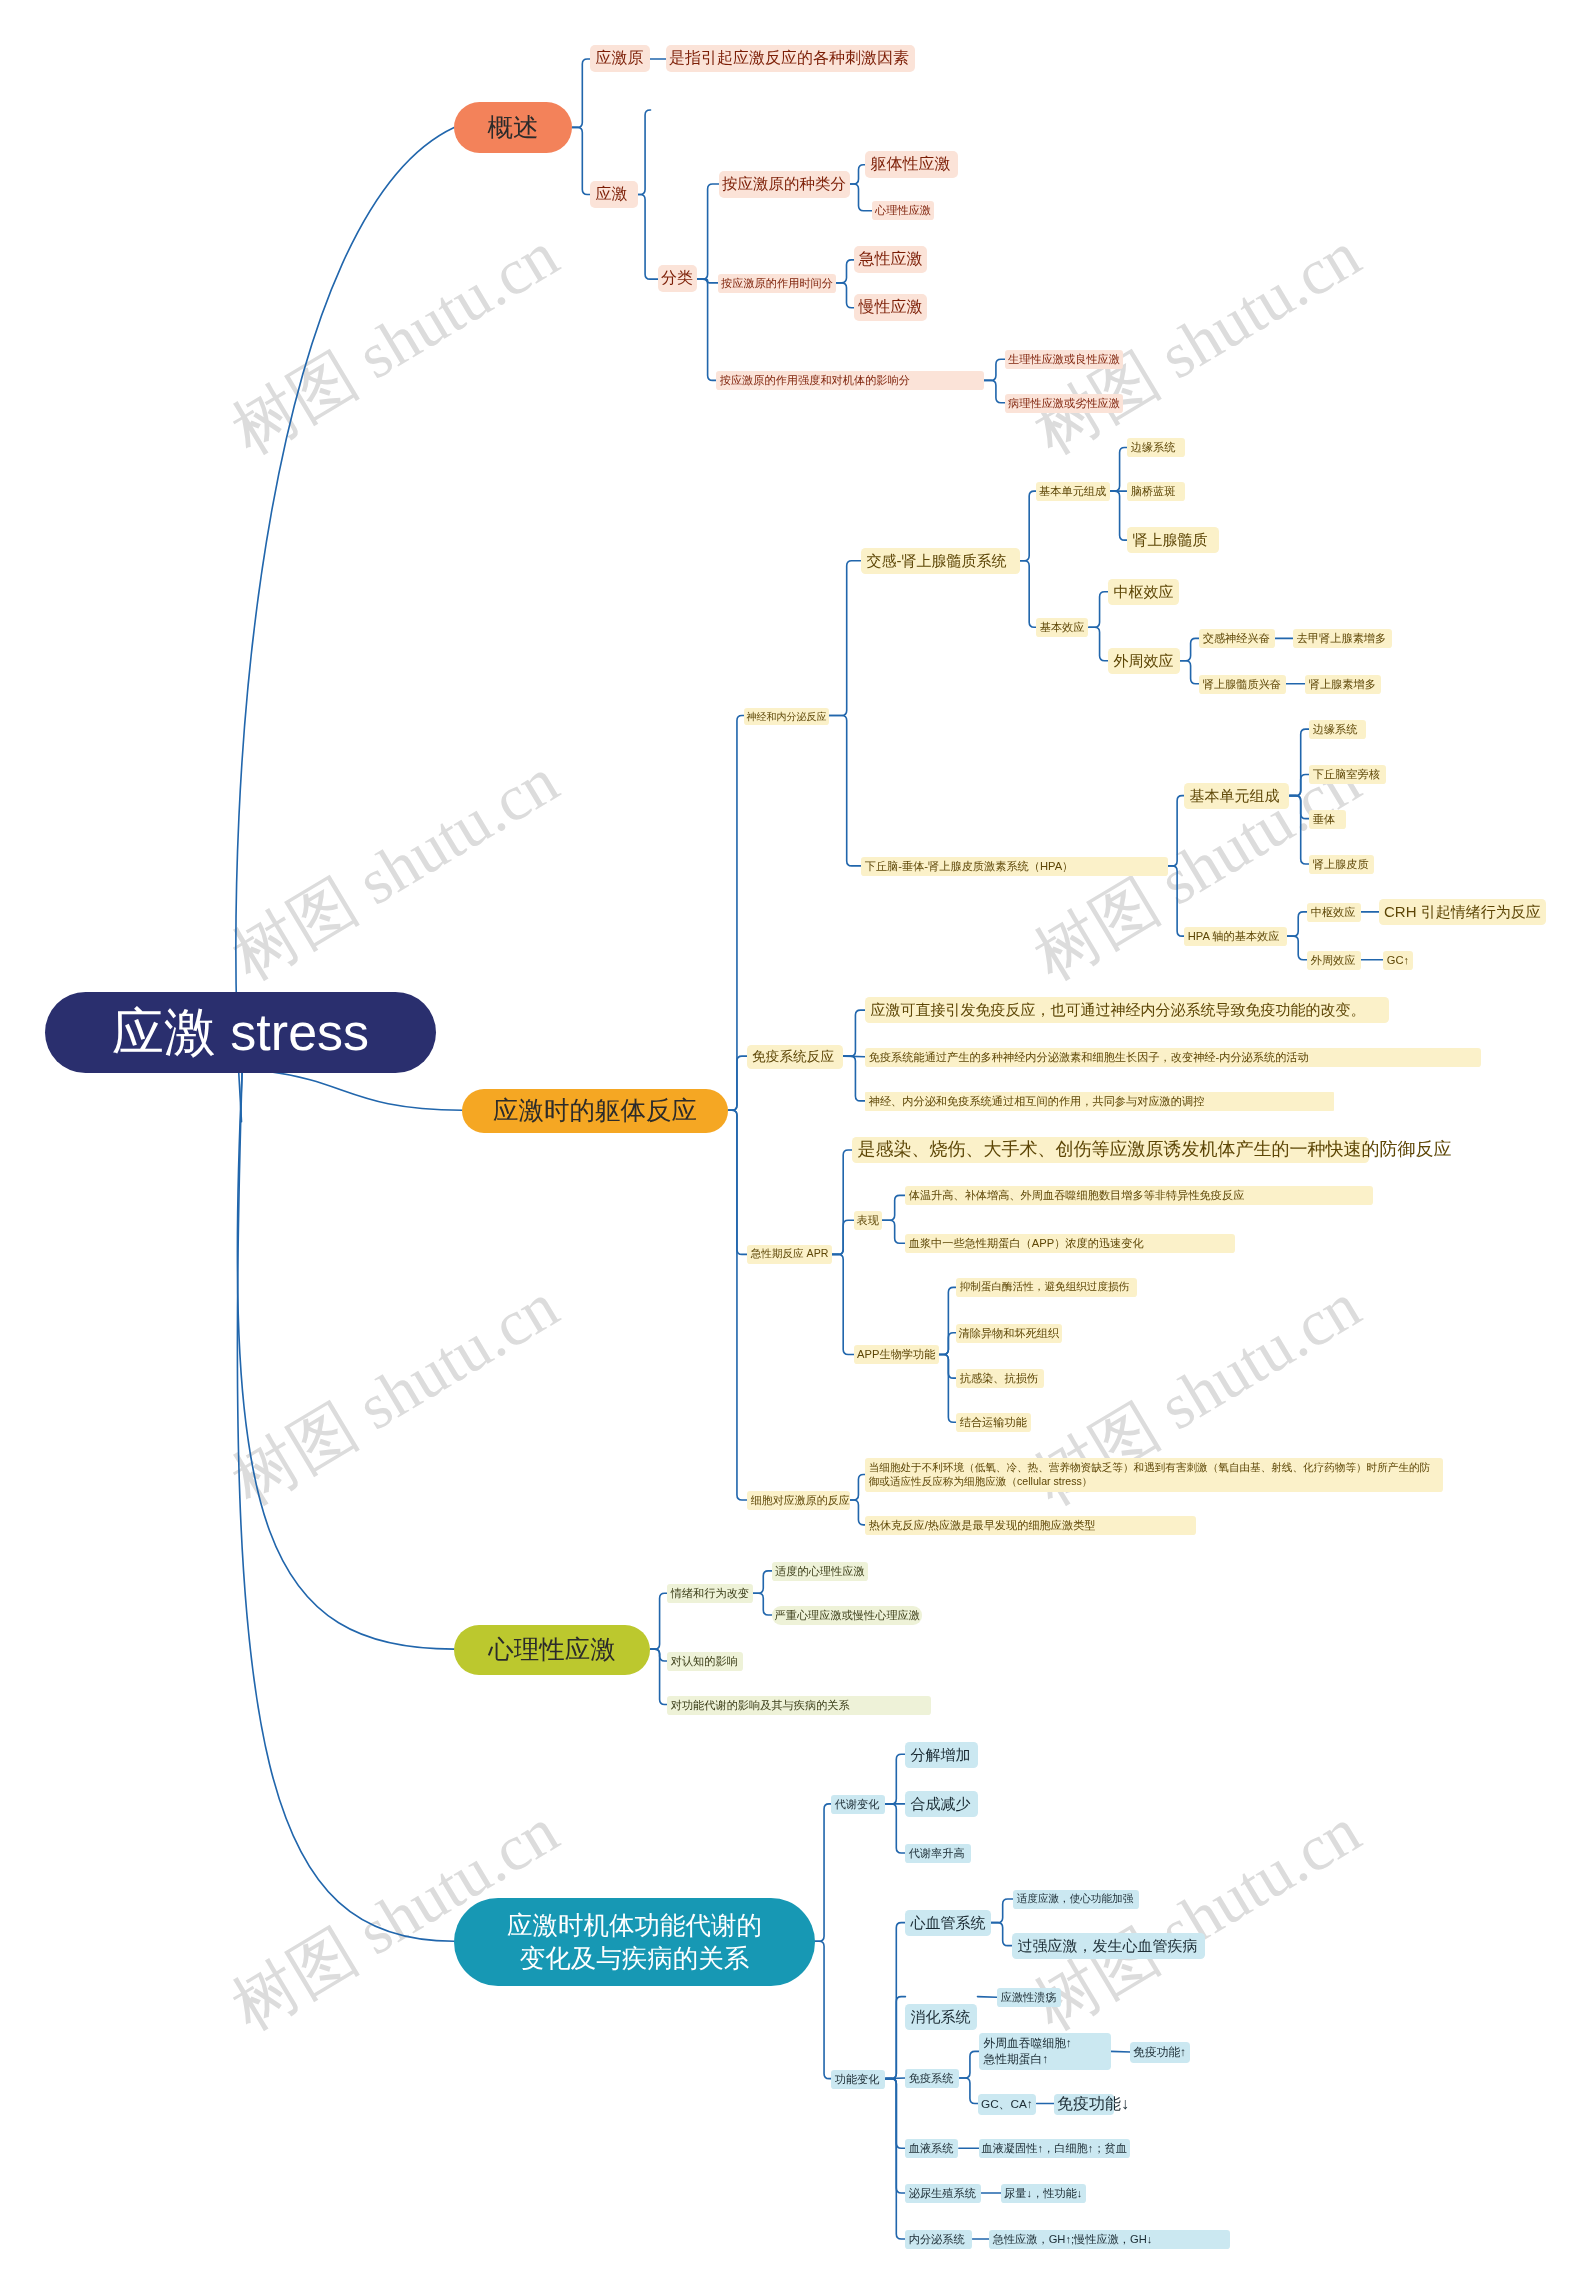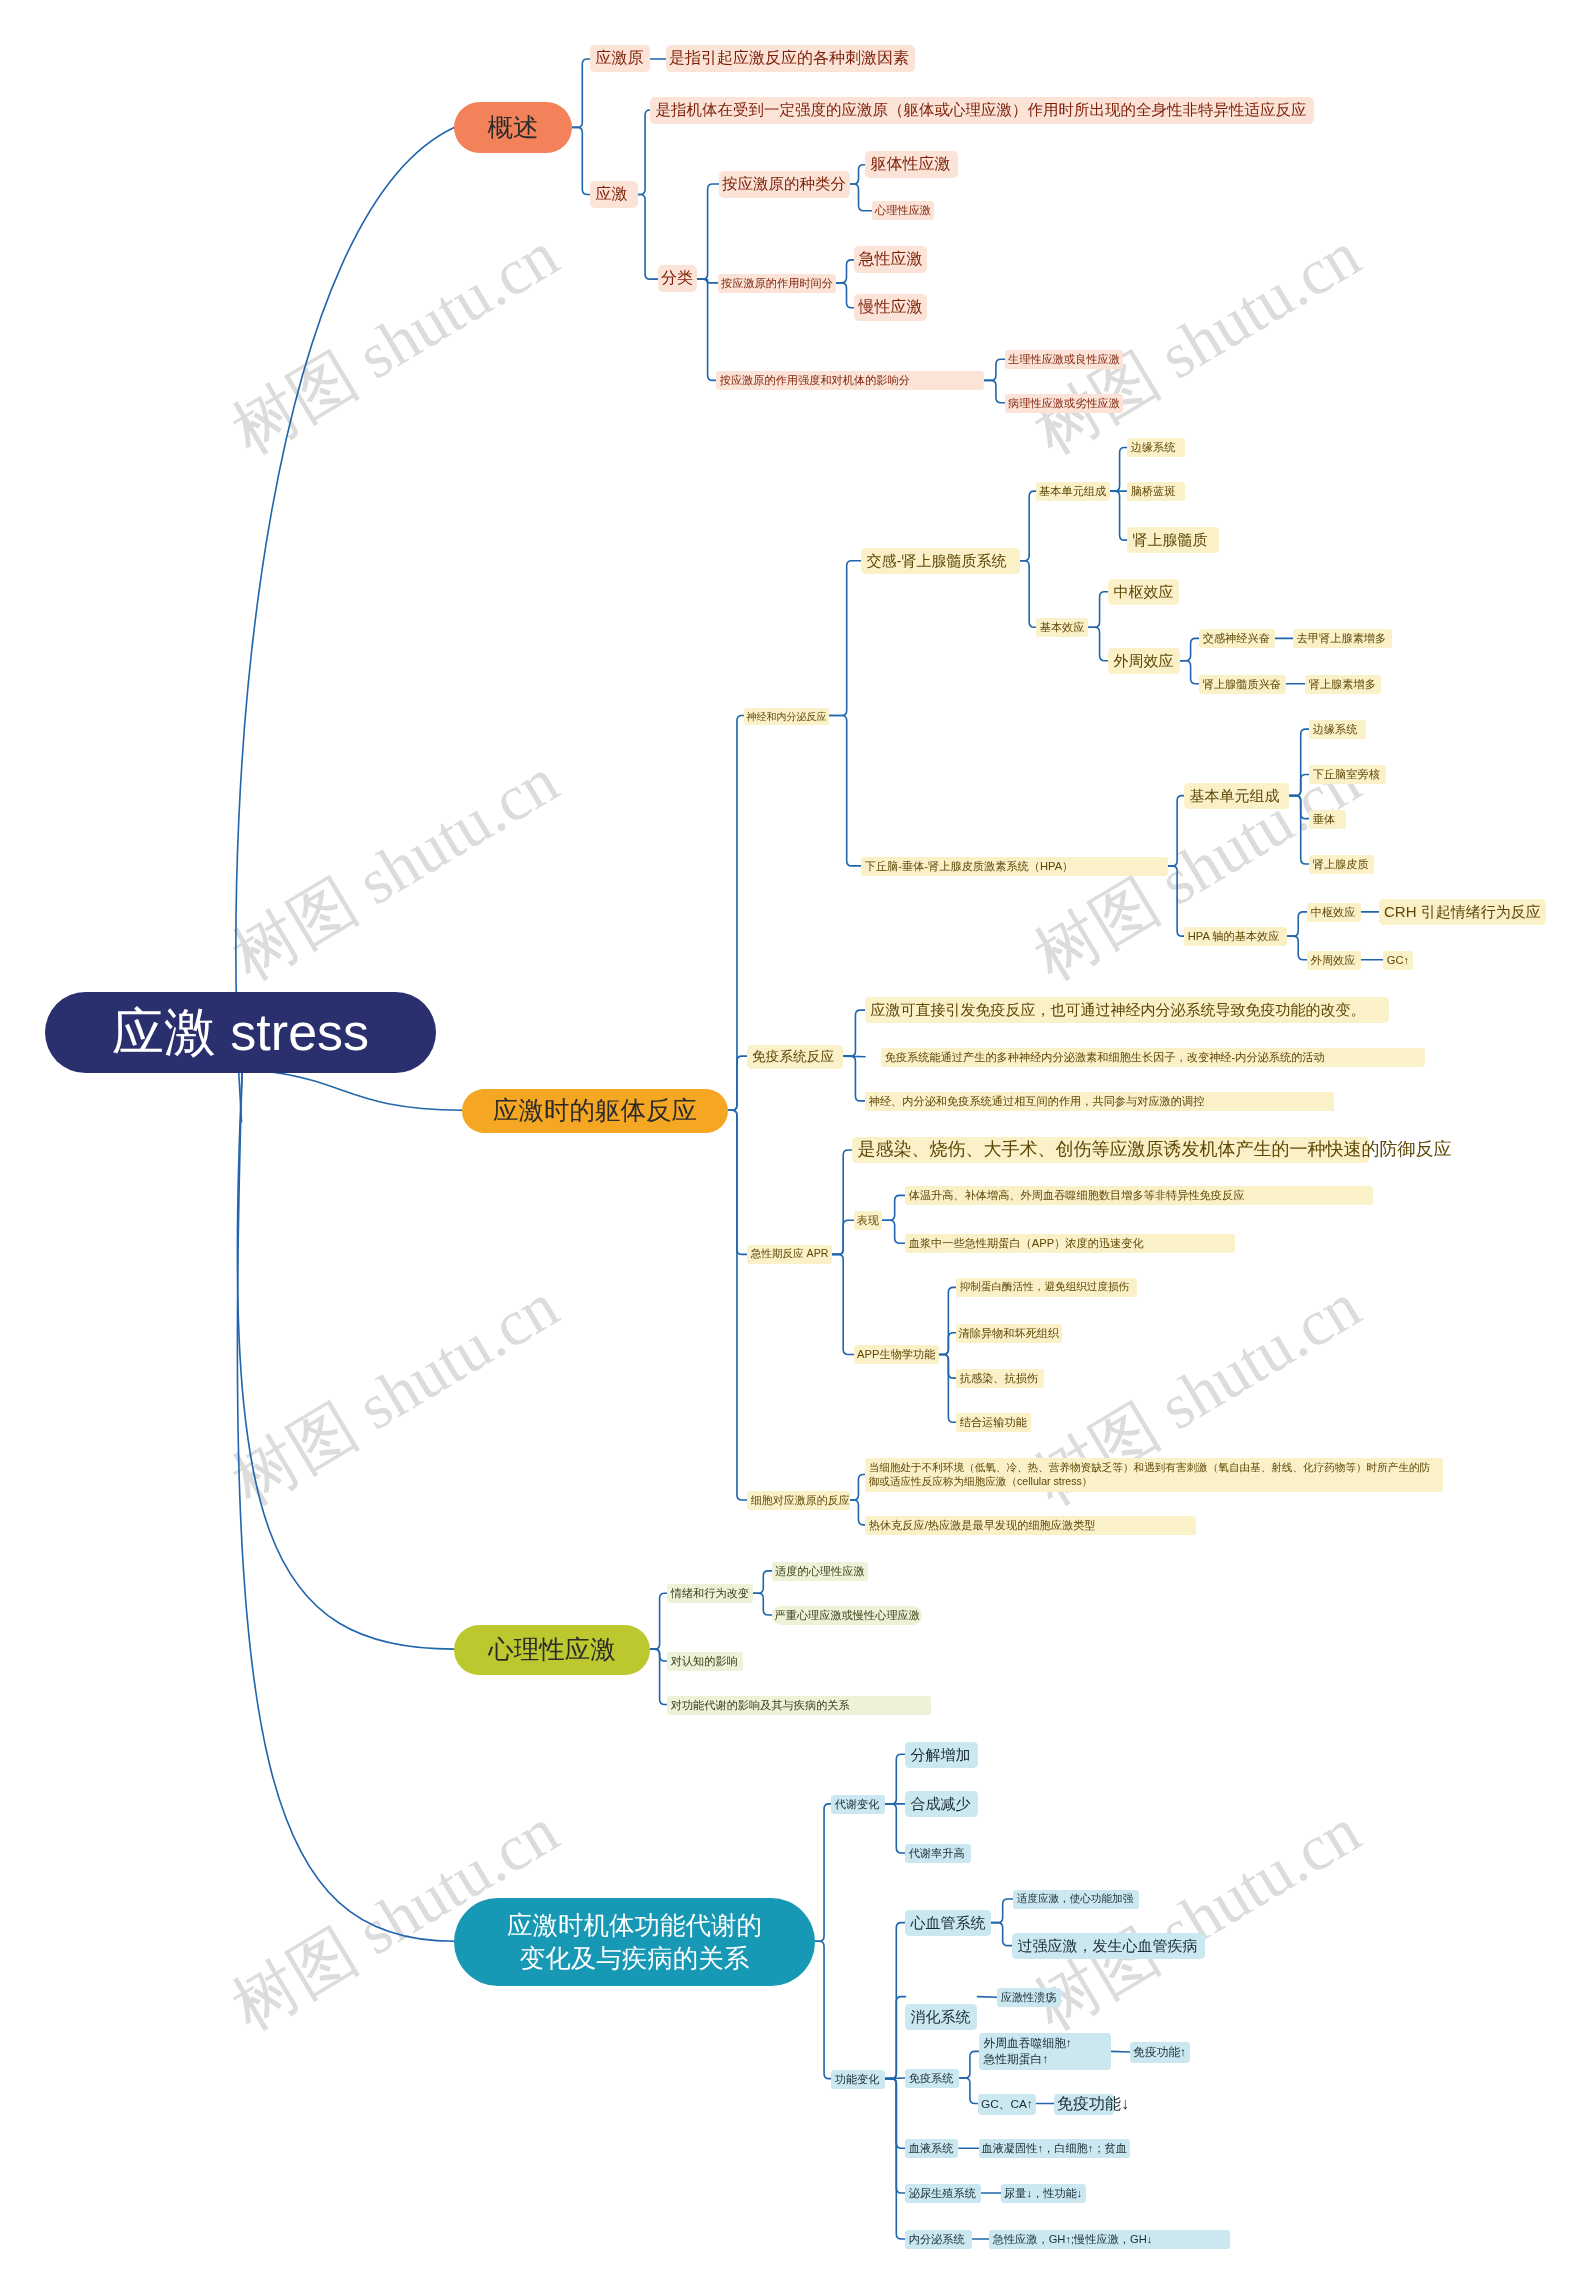--- a/index.html
+++ b/index.html
@@ -116,21 +116,20 @@
       <path d="M 1542 3456 L 1574 3456" fill="none" stroke="#2166ac" stroke-width="2.6" stroke-linecap="round" stroke-linejoin="round"></path>
       <path d="M 1578 3528 L 1610 3528" fill="none" stroke="#2166ac" stroke-width="2.6" stroke-linecap="round" stroke-linejoin="round"></path>
       <path d="M 1564 3602 L 1591 3602" fill="none" stroke="#2166ac" stroke-width="2.6" stroke-linecap="round" stroke-linejoin="round"></path>
     </svg>
   <div id="nodes">
       <div class="node ctr" style="left: 45px; top: 992px; width: 391px; height: 81px; font-size: 52px; background: rgb(42, 47, 110); color: rgb(255, 255, 255); border-radius: 41px;">应激 stress</div>
       <div class="node ctr" style="left: 454px; top: 102px; width: 118px; height: 51px; font-size: 25.5px; background: rgb(243, 130, 90); color: rgb(43, 43, 43); border-radius: 25.5px;">概述</div>
       <div class="node" style="left: 590px; top: 45px; width: 60px; height: 27px; font-size: 16px; background: rgb(251, 227, 216); color: rgb(124, 30, 6); border-radius: 5px; padding-left: 5.6px; padding-right: 5.6px;">应激原</div>
       <div class="node" style="left: 666px; top: 45px; width: 249px; height: 27px; font-size: 16px; background: rgb(251, 227, 216); color: rgb(124, 30, 6); border-radius: 5px; padding-left: 3.1px; padding-right: 3.1px;">是指引起应激反应的各种刺激因素</div>
       <div class="node" style="left: 590px; top: 181px; width: 48px; height: 27px; font-size: 16px; background: rgb(251, 227, 216); color: rgb(124, 30, 6); border-radius: 5px; padding-left: 5.6px; padding-right: 5.6px;">应激</div>
-      <div class="node" style="left: 650px; top: 97px; width: 664px; height: 27px; font-size: 15.5px; background: rgb(251, 227, 216); color: rgb(124, 30, 6); border-radius: 5px; padding-left: 5.6px; padding-right: 5.6px;">是指机体在受到一定强度的应激原（躯体或心理应激）作用时所出现的全身性非特异性适应反应</div>
       <div class="node" style="left: 658px; top: 265px; width: 39px; height: 27px; font-size: 16px; background: rgb(251, 227, 216); color: rgb(124, 30, 6); border-radius: 5px; padding-left: 3.1px; padding-right: 3.1px;">分类</div>
       <div class="node" style="left: 719px; top: 171px; width: 131px; height: 27px; font-size: 15.5px; background: rgb(251, 227, 216); color: rgb(124, 30, 6); border-radius: 5px; padding-left: 3.1px; padding-right: 3.1px;">按应激原的种类分</div>
       <div class="node" style="left: 865px; top: 151px; width: 93px; height: 27px; font-size: 16px; background: rgb(251, 227, 216); color: rgb(124, 30, 6); border-radius: 5px; padding-left: 5.6px; padding-right: 5.6px;">躯体性应激</div>
       <div class="node" style="left: 872px; top: 201px; width: 62px; height: 19px; font-size: 11.2px; background: rgb(251, 227, 216); color: rgb(124, 30, 6); border-radius: 3.1px; padding-left: 3.1px; padding-right: 3.1px;">心理性应激</div>
       <div class="node" style="left: 718px; top: 274px; width: 118px; height: 19px; font-size: 11.2px; background: rgb(251, 227, 216); color: rgb(124, 30, 6); border-radius: 3.1px; padding-left: 3.1px; padding-right: 3.1px;">按应激原的作用时间分</div>
       <div class="node" style="left: 854px; top: 246px; width: 73px; height: 27px; font-size: 16px; background: rgb(251, 227, 216); color: rgb(124, 30, 6); border-radius: 5px; padding-left: 4.4px; padding-right: 4.4px;">急性应激</div>
       <div class="node" style="left: 854px; top: 294px; width: 73px; height: 27px; font-size: 16px; background: rgb(251, 227, 216); color: rgb(124, 30, 6); border-radius: 5px; padding-left: 4.4px; padding-right: 4.4px;">慢性应激</div>
       <div class="node" style="left: 716px; top: 371px; width: 268px; height: 19px; font-size: 11.2px; background: rgb(251, 227, 216); color: rgb(124, 30, 6); border-radius: 3.1px; padding-left: 3.7px; padding-right: 3.7px;">按应激原的作用强度和对机体的影响分</div>
       <div class="node" style="left: 1005px; top: 350px; width: 118px; height: 19px; font-size: 11.2px; background: rgb(251, 227, 216); color: rgb(124, 30, 6); border-radius: 3.1px; padding-left: 3.1px; padding-right: 3.1px;">生理性应激或良性应激</div>
       <div class="node" style="left: 1005px; top: 394px; width: 118px; height: 19px; font-size: 11.2px; background: rgb(251, 227, 216); color: rgb(124, 30, 6); border-radius: 3.1px; padding-left: 3.1px; padding-right: 3.1px;">病理性应激或劣性应激</div>
@@ -154,21 +153,21 @@
       <div class="node" style="left: 1309px; top: 765px; width: 77px; height: 19px; font-size: 11.2px; background: rgb(251, 241, 201); color: rgb(93, 70, 6); border-radius: 3.1px; padding-left: 3.7px; padding-right: 3.7px;">下丘脑室旁核</div>
       <div class="node" style="left: 1309px; top: 810px; width: 37px; height: 19px; font-size: 11.2px; background: rgb(251, 241, 201); color: rgb(93, 70, 6); border-radius: 3.1px; padding-left: 3.7px; padding-right: 3.7px;">垂体</div>
       <div class="node" style="left: 1309px; top: 855px; width: 65px; height: 19px; font-size: 11.2px; background: rgb(251, 241, 201); color: rgb(93, 70, 6); border-radius: 3.1px; padding-left: 3.7px; padding-right: 3.7px;">肾上腺皮质</div>
       <div class="node" style="left: 1184px; top: 927px; width: 103px; height: 19px; font-size: 11.2px; background: rgb(251, 241, 201); color: rgb(93, 70, 6); border-radius: 3.1px; padding-left: 3.7px; padding-right: 3.7px;">HPA 轴的基本效应</div>
       <div class="node" style="left: 1307px; top: 903px; width: 54px; height: 19px; font-size: 11.2px; background: rgb(251, 241, 201); color: rgb(93, 70, 6); border-radius: 3.1px; padding-left: 3.7px; padding-right: 3.7px;">中枢效应</div>
       <div class="node" style="left: 1379px; top: 899px; width: 167px; height: 26px; font-size: 15px; background: rgb(251, 241, 201); color: rgb(93, 70, 6); border-radius: 4.4px; padding-left: 5px; padding-right: 5px;">CRH 引起情绪行为反应</div>
       <div class="node" style="left: 1307px; top: 951px; width: 54px; height: 19px; font-size: 11.2px; background: rgb(251, 241, 201); color: rgb(93, 70, 6); border-radius: 3.1px; padding-left: 3.7px; padding-right: 3.7px;">外周效应</div>
       <div class="node" style="left: 1383px; top: 951px; width: 30px; height: 19px; font-size: 11.2px; background: rgb(251, 241, 201); color: rgb(93, 70, 6); border-radius: 3.1px; padding-left: 3.7px; padding-right: 3.7px;">GC↑</div>
       <div class="node" style="left: 747px; top: 1045px; width: 96px; height: 23.6px; font-size: 13.7px; background: rgb(251, 241, 201); color: rgb(93, 70, 6); border-radius: 4.4px; padding-left: 5px; padding-right: 5px;">免疫系统反应</div>
       <div class="node" style="left: 865px; top: 997px; width: 524px; height: 26px; font-size: 15px; background: rgb(251, 241, 201); color: rgb(93, 70, 6); border-radius: 4.4px; padding-left: 5.6px; padding-right: 5.6px;">应激可直接引发免疫反应，也可通过神经内分泌系统导致免疫功能的改变。</div>
-      <div class="node" style="left: 865px; top: 1048px; width: 544px; height: 19px; font-size: 11.2px; background: rgb(251, 241, 201); color: rgb(93, 70, 6); border-radius: 3.1px; padding-left: 3.7px; padding-right: 3.7px; margin-left: 16px;">免疫系统能通过产生的多种神经内分泌激素和细胞生长因子，改变神经-内分泌系统的活动</div>
+      <div class="node" style="left: 865px; top: 1048px; width: 616px; height: 19px; font-size: 11.2px; background: rgb(251, 241, 201); color: rgb(93, 70, 6); border-radius: 3.1px; padding-left: 3.7px; padding-right: 3.7px;">免疫系统能通过产生的多种神经内分泌激素和细胞生长因子，改变神经-内分泌系统的活动</div>
       <div class="node" style="left: 865px; top: 1092px; width: 469px; height: 19px; font-size: 11.2px; background: rgb(251, 241, 201); color: rgb(93, 70, 6); border-radius: 1px; padding-left: 3.7px; padding-right: 3.7px;">神经、内分泌和免疫系统通过相互间的作用，共同参与对应激的调控</div>
       <div class="node" style="left: 747px; top: 1245px; width: 85px; height: 18.7px; font-size: 10.6px; background: rgb(251, 241, 201); color: rgb(93, 70, 6); border-radius: 3.1px; padding-left: 3.7px; padding-right: 3.7px;">急性期反应 APR</div>
       <div class="node" style="left: 852px; top: 1137px; width: 517px; height: 26px; font-size: 18px; background: rgb(251, 241, 201); color: rgb(93, 70, 6); border-radius: 4.4px; padding-left: 5.6px; padding-right: 5.6px;">是感染、烧伤、大手术、创伤等应激原诱发机体产生的一种快速的防御反应</div>
       <div class="node" style="left: 854px; top: 1211px; width: 28px; height: 19px; font-size: 11.2px; background: rgb(251, 241, 201); color: rgb(93, 70, 6); border-radius: 3.1px; padding-left: 2.5px; padding-right: 2.5px;">表现</div>
       <div class="node" style="left: 905px; top: 1186px; width: 468px; height: 19px; font-size: 11.2px; background: rgb(251, 241, 201); color: rgb(93, 70, 6); border-radius: 3.1px; padding-left: 3.7px; padding-right: 3.7px;">体温升高、补体增高、外周血吞噬细胞数目增多等非特异性免疫反应</div>
       <div class="node" style="left: 905px; top: 1234px; width: 330px; height: 19px; font-size: 11.2px; background: rgb(251, 241, 201); color: rgb(93, 70, 6); border-radius: 3.1px; padding-left: 3.7px; padding-right: 3.7px;">血浆中一些急性期蛋白（APP）浓度的迅速变化</div>
       <div class="node" style="left: 854px; top: 1345px; width: 85px; height: 19px; font-size: 11.2px; background: rgb(251, 241, 201); color: rgb(93, 70, 6); border-radius: 3.1px; padding-left: 3.1px; padding-right: 3.1px;">APP生物学功能</div>
       <div class="node" style="left: 956px; top: 1278px; width: 181px; height: 18.7px; font-size: 10.6px; background: rgb(251, 241, 201); color: rgb(93, 70, 6); border-radius: 3.1px; padding-left: 3.7px; padding-right: 3.7px;">抑制蛋白酶活性，避免组织过度损伤</div>
       <div class="node" style="left: 956px; top: 1324px; width: 106px; height: 19px; font-size: 11.2px; background: rgb(251, 241, 201); color: rgb(93, 70, 6); border-radius: 3.1px; padding-left: 2.5px; padding-right: 2.5px;">清除异物和坏死组织</div>
       <div class="node" style="left: 956px; top: 1369px; width: 88px; height: 19px; font-size: 11.2px; background: rgb(251, 241, 201); color: rgb(93, 70, 6); border-radius: 3.1px; padding-left: 3.7px; padding-right: 3.7px;">抗感染、抗损伤</div>

